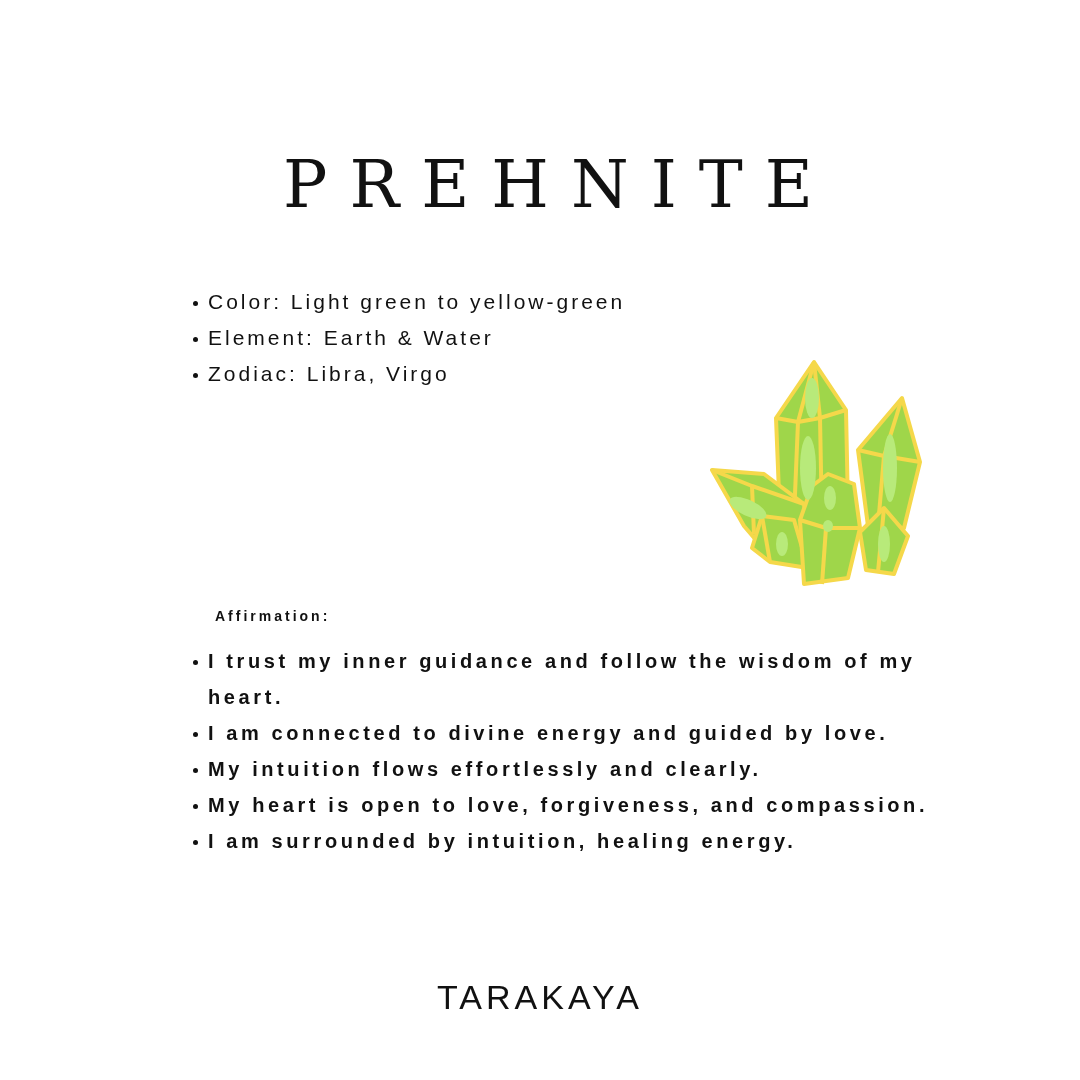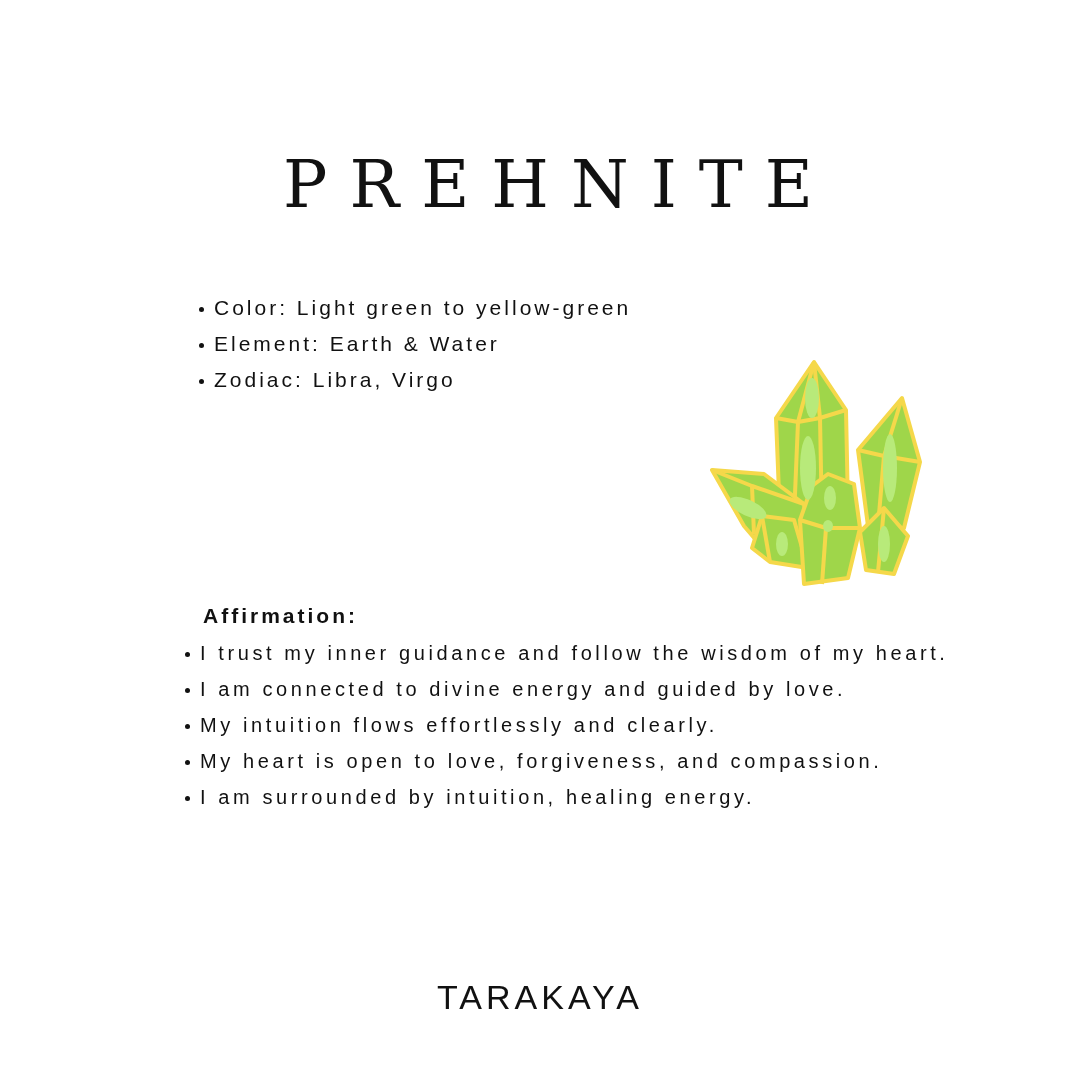--- a/index.html
+++ b/index.html
@@ -3,35 +3,35 @@
 <meta charset="utf-8">
 <style>
   html, body { margin: 0; padding: 0; background: #ffffff; }
   body { width: 1080px; height: 1080px; position: relative; overflow: hidden; color: #111; }
   .title {
     position: absolute; top: 140px; left: 0; width: 1080px; text-align: center;
     font-family: "DejaVu Serif", serif; font-weight: 300; font-size: 66px;
     letter-spacing: 22px; padding-left: 38px; box-sizing: border-box; line-height: 90px; color: #111;
   }
   .props {
-    position: absolute; top: 276px; left: 180px; margin: 14px; padding: 0; list-style: none;
+    position: absolute; top: 276px; left: 180px; margin: 8px; padding: 0; list-style: none;
     font-family: "Liberation Sans", sans-serif; font-size: 21px; letter-spacing: 3px;
   }
   .props li, .affs li { position: relative; padding-left: 20px; line-height: 36px; }
   .props li::before, .affs li::before {
     content: ""; position: absolute; left: 5px; top: 17px; width: 5px; height: 5px;
     border-radius: 50%; background: #111;
   }
   .aff-heading {
-    position: absolute; top: 600px; left: 203px; font-family: "Liberation Sans", sans-serif;
-    font-weight: bold; font-size: 21px; letter-spacing: 3px; line-height: 32px;
+    position: absolute; top: 600px; left: 215px; font-family: "Liberation Sans", sans-serif;
+    font-weight: bold; font-size: 14px; letter-spacing: 3px; line-height: 32px;
   }
   .affs {
-    position: absolute; top: 635px; left: 180px; width: 770px; margin: 0; padding: 0; list-style: none;
-    font-family: "Liberation Sans", sans-serif; font-size: 20px; letter-spacing: 3.6px;
+    position: absolute; top: 635px; left: 180px; width: 770px; margin: 8px; padding: 0; list-style: none;
+    font-family: "Liberation Sans", sans-serif; font-size: 20px; letter-spacing: 3.6px; font-weight: bold;
   }
   .brand {
     position: absolute; top: 972px; left: 0; width: 1080px; text-align: center;
     font-family: Liberation Sans, sans-serif; font-weight: 300; font-size: 34px; letter-spacing: 4px; line-height: 50px;
   }
   .crystal { position: absolute; left: 708px; top: 358px; width: 220px; height: 230px; }
 </style>
 </head>
 <body>
 

